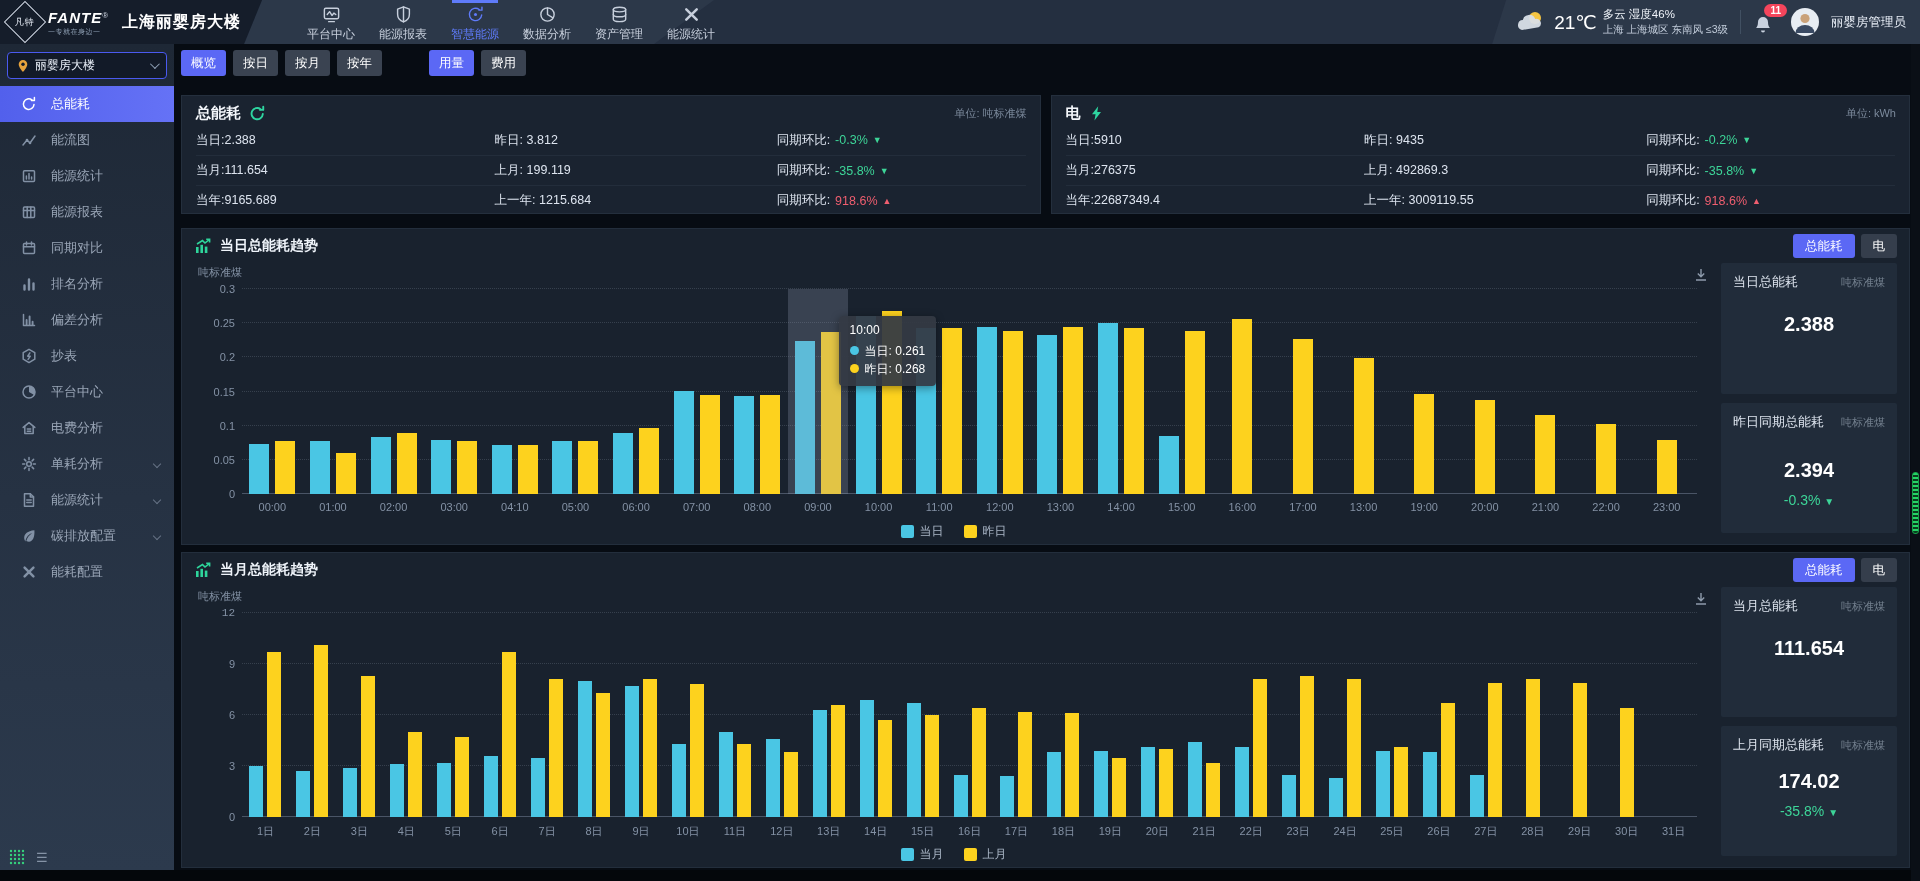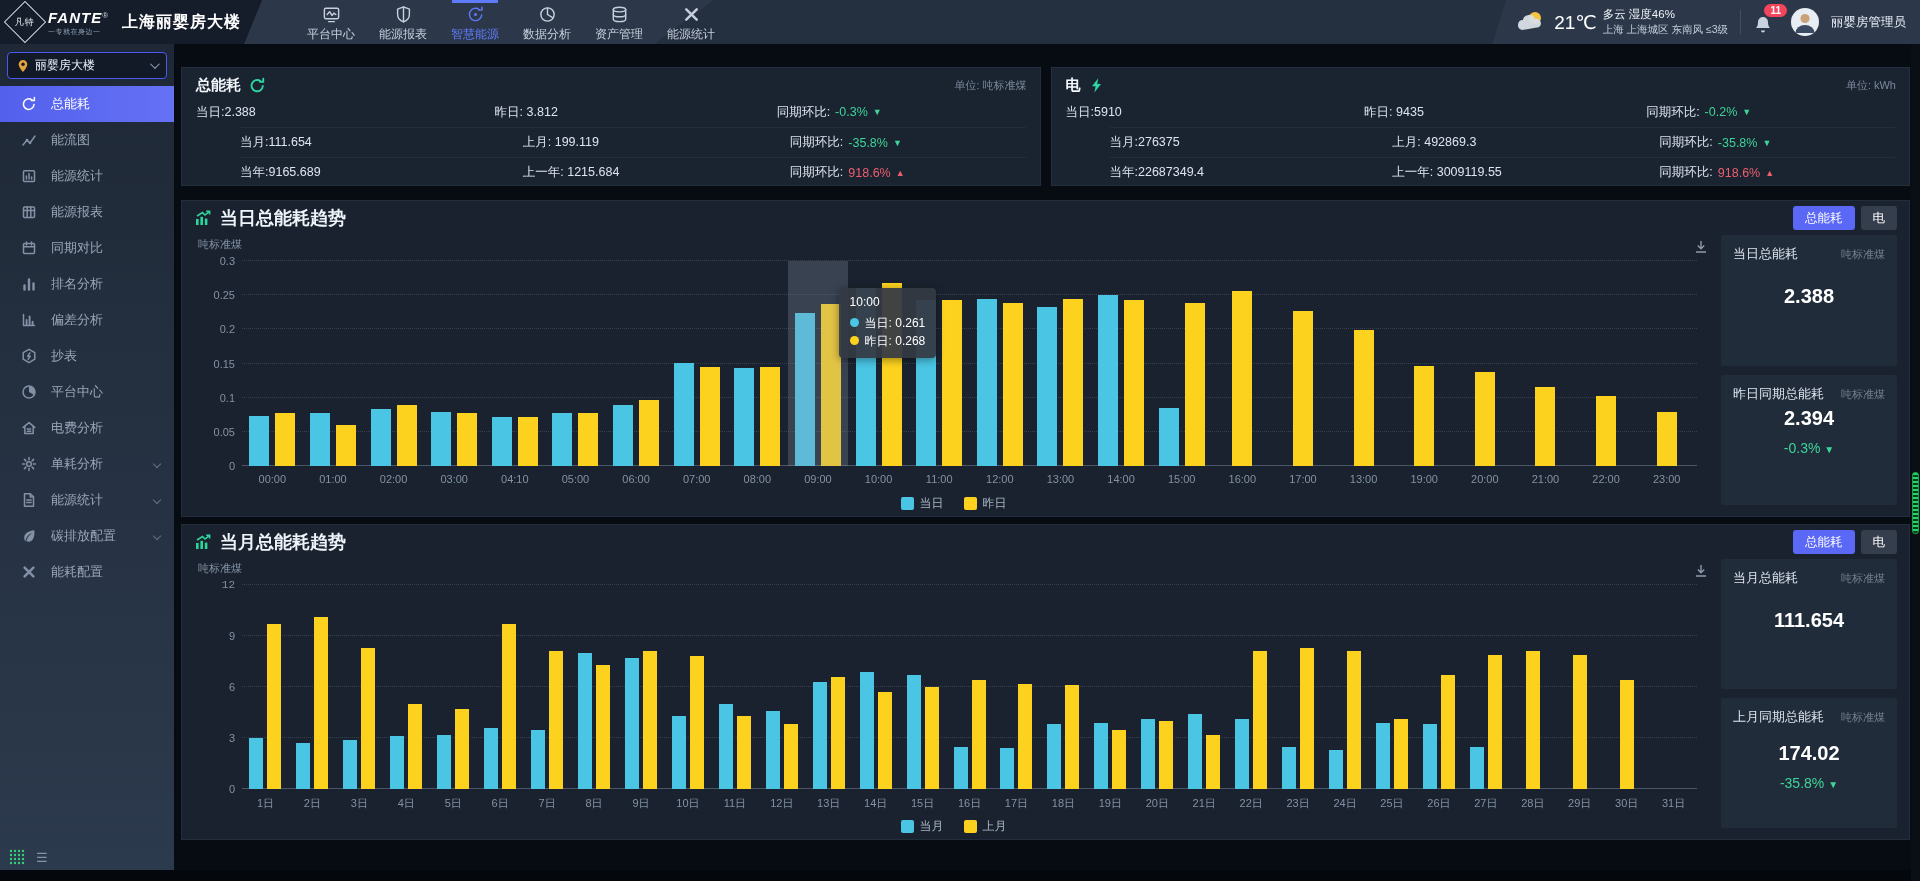--- a/index.html
+++ b/index.html
@@ -73,30 +73,30 @@
   .tb.active { background:#5b68f5; }
   .tb-gap { width:33px; }
 
   .cards { display:flex; gap:10px; margin-top:19px; }
   .card { flex:1; height:119px; background:#1a2330; border:1px solid #242f3d; position:relative; padding:0 14px; }
   .card-title-row { height:29px; display:flex; align-items:center; gap:8px; padding-top:5px; }
   .card-title { font-size:15px; font-weight:bold; color:#f4f7fb; }
   .card-unit { position:absolute; right:13px; top:10px; font-size:11px; color:#7c8a9c; }
   .card-row { height:30px; display:grid; grid-template-columns:36% 34% 1fr; align-items:center;
     font-size:12.5px; color:#dde4ef; }
-  .card-row + .card-row { border-top:1px solid #232d3b;margin-left:44px; }
+  .card-row + .card-row { border-top:1px solid #232d3b; }
   .hb { display:flex; align-items:center; gap:5px; }
   .hb-val.down { color:#3dd598; } .hb-val.up { color:#ef5e6f; }
   .tri { font-size:9px; } .tri.down { color:#3dd598; } .tri.up { color:#ef5e6f; }
 
   
   .section { margin-top:14px; background:#19222e; border:1px solid #232e3c; position:relative; padding:0 12px; }
   .section.s1 { height:317px; } .section.s2 { height:316px; margin-top:7px; }
   .sec-head { height:34px; display:flex; align-items:center; gap:8px; }
-  .sec-title { font-size:18px; font-weight:bold; color:#eff4fa; }
+  .sec-title { font-size:14px; font-weight:bold; color:#eff4fa; }
   .sec-btns { margin-left:auto; display:flex; gap:6px; }
   .sbtn { height:24px; padding:0 12px; border-radius:3px; background:#353e4c; color:#fff; font-size:12.5px;
     display:flex; align-items:center; cursor:pointer; }
   .sbtn.active { background:#5b68f5; }
   .sec-body { display:flex; height:calc(100% - 36px); }
   .chart-wrap { flex:1; position:relative; }
   .ylabel { position:absolute; left:4px; top:2px; font-size:11px; color:#8492a5; }
   .dl-icon { position:absolute; right:4px; top:4px; color:#8e9bac; cursor:pointer; }
   .plot { position:absolute; left:48px; right:16px; top:26px; bottom:48px; }
   .gridline { position:absolute; left:0; right:0; height:0; border-top:1px dotted #36404d; }
@@ -404,20 +404,29 @@
             <circle cx="10" cy="14" r="1.2"></circle>
             <circle cx="14" cy="14" r="1.2"></circle>
         </g>
       </svg>
     </span>
     <span class="list-glyph">☰</span>
   </div>
 </div>
 
 <div class="main">
+  <div class="toolbar">
+      <div class="tb active">概览</div>
+      <div class="tb">按日</div>
+      <div class="tb">按月</div>
+      <div class="tb">按年</div>
+      <div class="tb-gap"></div>
+      <div class="tb active">用量</div>
+      <div class="tb">费用</div>
+    </div>
   <div class="cards">
       <div class="card">
         <div class="card-title-row">
           <span class="card-title">总能耗</span>
           <span>
             <svg width="17" height="17" viewBox="0 0 16 16" fill="none" stroke="#2ed5a0" stroke-width="1.8" stroke-linecap="round" stroke-linejoin="round">
               <path d="M13 8.5 a5.3 5.3 0 1 1 -2.1-4.6"></path>
               <path d="M13.4 1.6 v3 h-3"></path>
             </svg>
           </span>
@@ -677,21 +686,21 @@
               <span class="panel-title">当日总能耗</span>
               <span class="panel-unit">吨标准煤</span>
             </div>
             <div class="panel-value">2.388</div>
           </div>
           <div class="panel">
             <div class="panel-head">
               <span class="panel-title">昨日同期总能耗</span>
               <span class="panel-unit">吨标准煤</span>
             </div>
-            <div class="panel-value" style="margin-top: 4px;">2.394</div>
+            <div class="panel-value" style="margin-top: 28px;">2.394</div>
             <div class="panel-delta">-0.3% <span class="tri">▼</span></div>
           </div>
         </div>
     </div>
   </div>
 
   <div class="section s2">
     <div class="sec-head">
       <span>
         <svg width="18" height="18" viewBox="0 0 18 18">

